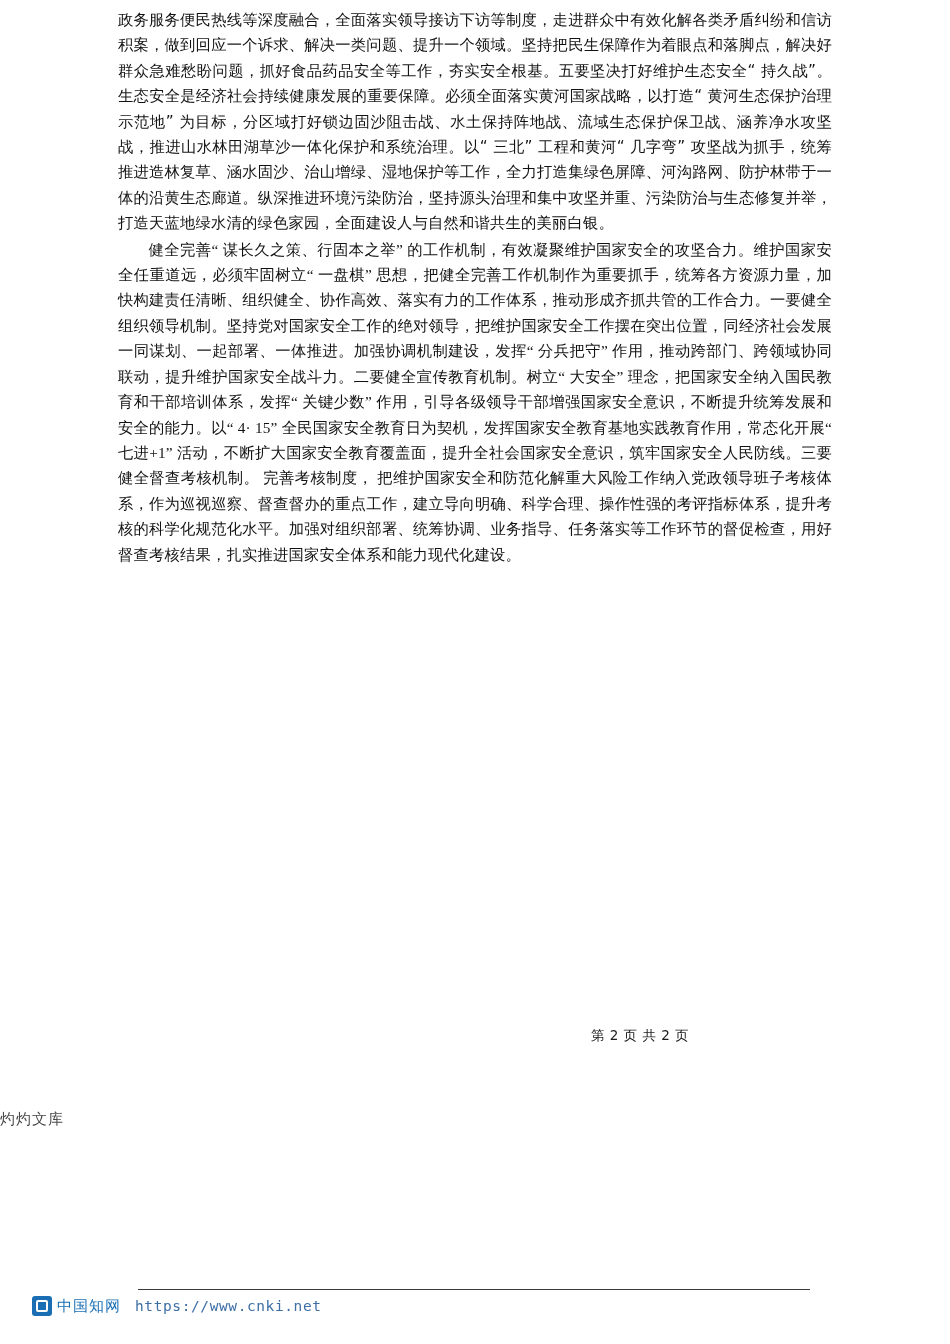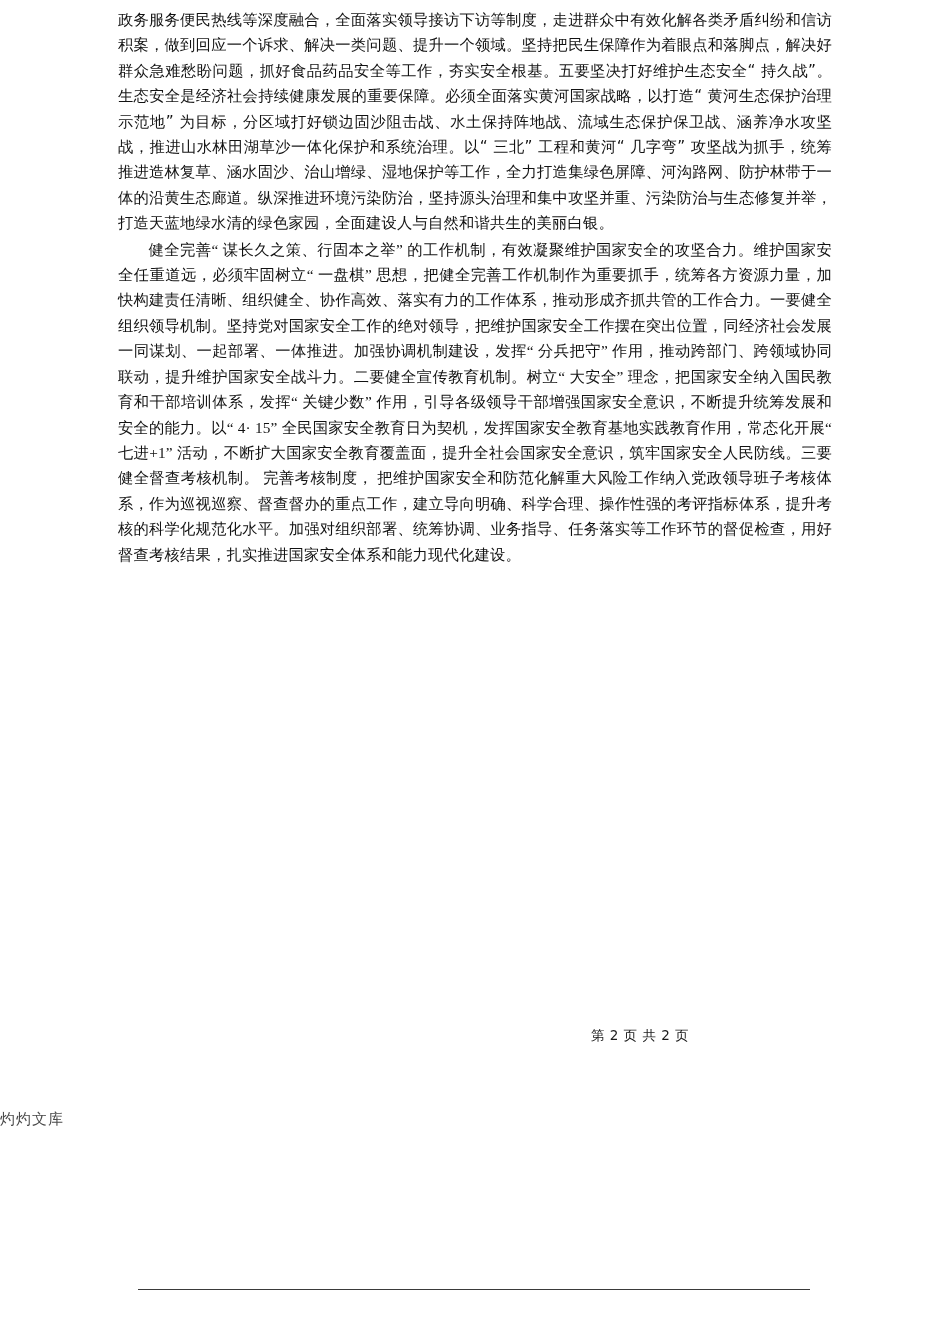--- a/index.html
+++ b/index.html
@@ -124,14 +124,21 @@
     <p class="para">政务服务便民热线等深度融合，全面落实领导接访下访等制度，走进群众中有效化解各类矛盾纠纷和信访积案，做到回应一个诉求、解决一类问题、提升一个领域。坚持把民生保障作为着眼点和落脚点，解决好群众急难愁盼问题，抓好食品药品安全等工作，夯实安全根基。五要坚决打好维护生态安全“ 持久战”。生态安全是经济社会持续健康发展的重要保障。必须全面落实黄河国家战略，以打造“ 黄河生态保护治理示范地” 为目标，分区域打好锁边固沙阻击战、水土保持阵地战、流域生态保护保卫战、涵养净水攻坚战，推进山水林田湖草沙一体化保护和系统治理。以“ 三北” 工程和黄河“ 几字弯” 攻坚战为抓手，统筹推进造林复草、涵水固沙、治山增绿、湿地保护等工作，全力打造集绿色屏障、河沟路网、防护林带于一体的沿黄生态廊道。纵深推进环境污染防治，坚持源头治理和集中攻坚并重、污染防治与生态修复并举，打造天蓝地绿水清的绿色家园，全面建设人与自然和谐共生的美丽白银。</p>
     <p class="para indent">健全完善“ 谋长久之策、行固本之举” 的工作机制，有效凝聚维护国家安全的攻坚合力。维护国家安全任重道远，必须牢固树立“ 一盘棋” 思想，把健全完善工作机制作为重要抓手，统筹各方资源力量，加快构建责任清晰、组织健全、协作高效、落实有力的工作体系，推动形成齐抓共管的工作合力。一要健全组织领导机制。坚持党对国家安全工作的绝对领导，把维护国家安全工作摆在突出位置，同经济社会发展一同谋划、一起部署、一体推进。加强协调机制建设，发挥“ 分兵把守” 作用，推动跨部门、跨领域协同联动，提升维护国家安全战斗力。二要健全宣传教育机制。树立“ 大安全” 理念，把国家安全纳入国民教育和干部培训体系，发挥“ 关键少数” 作用，引导各级领导干部增强国家安全意识，不断提升统筹发展和安全的能力。以“ 4· 15” 全民国家安全教育日为契机，发挥国家安全教育基地实践教育作用，常态化开展“ 七进+1” 活动，不断扩大国家安全教育覆盖面，提升全社会国家安全意识，筑牢国家安全人民防线。三要健全督查考核机制。 完善考核制度， 把维护国家安全和防范化解重大风险工作纳入党政领导班子考核体系，作为巡视巡察、督查督办的重点工作，建立导向明确、科学合理、操作性强的考评指标体系，提升考核的科学化规范化水平。加强对组织部署、统筹协调、业务指导、任务落实等工作环节的督促检查，用好督查考核结果，扎实推进国家安全体系和能力现代化建设。</p>
   </div>
 
   <div class="page-number">第 2 页  共 2 页</div>
 
   <div class="watermark-left">灼灼文库</div>
 
   <div class="footer-rule"></div>
 
+  <div class="cnki-footer">
+    <div class="cnki-logo">
+      <span class="cnki-mark"></span>
+      <span class="cnki-name">中国知网</span>
+    </div>
+    <span class="cnki-url">https://www.cnki.net</span>
+  </div>
 
 </div>
 
 </body></html>

